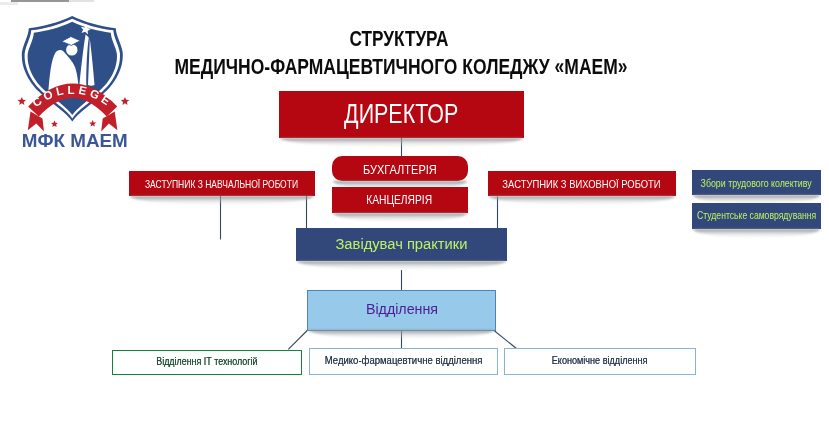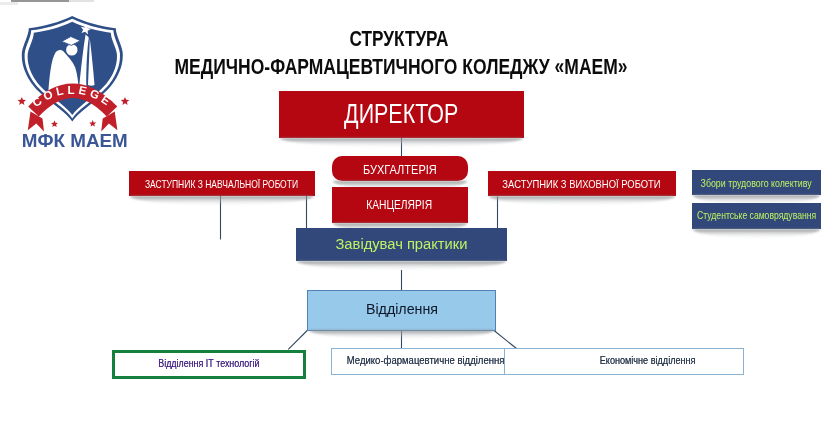--- a/index.html
+++ b/index.html
@@ -80,21 +80,21 @@
 </svg>
 
 <div class="box red sh" style="left:278.5px;top:91px;width:245px;height:46.5px;">
   <span class="sx" style="font-size:27.5px;transform:scaleX(0.78);">ДИРЕКТОР</span>
 </div>
 
 <div class="box red sh" style="left:331.5px;top:155.5px;width:136px;height:25.5px;border-radius:10px;">
   <span class="sx" style="font-size:12.5px;transform:scaleX(0.88);position:relative;top:1.5px;">БУХГАЛТЕРІЯ</span>
 </div>
 
-<div class="box red sh" style="left:331.5px;top:186.5px;width:136px;height:36px;">
+<div class="box red sh" style="left:331.5px;top:186.5px;width:136px;height:26px;">
   <span class="sx" style="font-size:12.5px;transform:scaleX(0.82);">КАНЦЕЛЯРІЯ</span>
 </div>
 
 <div class="box red sh" style="left:128.5px;top:170.5px;width:186px;height:25px;">
   <span class="sx" style="font-size:11.5px;transform:scaleX(0.74);position:relative;top:1px;">ЗАСТУПНИК З НАВЧАЛЬНОЇ РОБОТИ</span>
 </div>
 
 <div class="box red sh" style="left:488px;top:170.5px;width:187.5px;height:25.5px;">
   <span class="sx" style="font-size:11.5px;transform:scaleX(0.82);position:relative;top:1px;">ЗАСТУПНИК З ВИХОВНОЇ РОБОТИ</span>
 </div>
@@ -105,29 +105,29 @@
 
 <div class="box navy sh" style="left:692px;top:203px;width:129px;height:25.5px;">
   <span class="sx" style="font-size:10.5px;transform:scaleX(0.82);position:relative;top:-1px;">Студентське самоврядування</span>
 </div>
 
 
 <div class="box navy sh" style="left:296px;top:227.5px;width:211px;height:33px;">
   <span class="sx" style="font-size:15.5px;transform:scaleX(0.95);">Завідувач практики</span>
 </div>
 
-<div class="box sh" style="left:307px;top:290px;width:187px;height:38.5px;background:#96c9ea;border:1.5px solid #4f83b8;color:#0f172a;">
+<div class="box sh" style="left:307px;top:290px;width:187px;height:38.5px;background:#96c9ea;border:1.5px solid #4f83b8;color:#4c1d95;">
   <span class="sx" style="font-size:15px;transform:scaleX(0.95);position:relative;top:-1.5px;">Відділення</span>
 </div>
 
-<div class="box" style="left:112px;top:349.5px;width:187.5px;height:23.5px;background:#fff;border:3px solid #15803d;color:#4c1d95;text-shadow:0 0 .5px rgba(43,58,80,.85);">
+<div class="box" style="left:112px;top:349.5px;width:187.5px;height:23.5px;background:#fff;border:1px solid #15803d;color:#14532d;text-shadow:0 0 .5px rgba(43,58,80,.85);">
   <span class="sx" style="font-size:10px;transform:scaleX(0.89);position:relative;top:-1px;">Відділення ІТ технологій</span>
 </div>
 
-<div class="box" style="left:309px;top:348px;width:187px;height:24.5px;background:#fff;border:1px solid #8ab2d2;color:#2b3a50;text-shadow:0 0 .5px rgba(43,58,80,.85);margin-left:22px;">
+<div class="box" style="left:309px;top:348px;width:187px;height:24.5px;background:#fff;border:1px solid #8ab2d2;color:#2b3a50;text-shadow:0 0 .5px rgba(43,58,80,.85);">
   <span class="sx" style="font-size:10px;transform:scaleX(0.955);position:relative;top:-1px;">Медико-фармацевтичне відділення</span>
 </div>
 
-<div class="box" style="left:504px;top:348px;width:189.5px;height:24.5px;background:#fff;border:1px solid #8ab2d2;color:#2b3a50;text-shadow:0 0 .5px rgba(43,58,80,.85);padding-left:48px;">
+<div class="box" style="left:504px;top:348px;width:189.5px;height:24.5px;background:#fff;border:1px solid #8ab2d2;color:#2b3a50;text-shadow:0 0 .5px rgba(43,58,80,.85);">
   <span class="sx" style="font-size:10px;transform:scaleX(0.91);position:relative;top:-1px;">Економічне відділення</span>
 </div>
 
 </div>
 
 </body></html>

